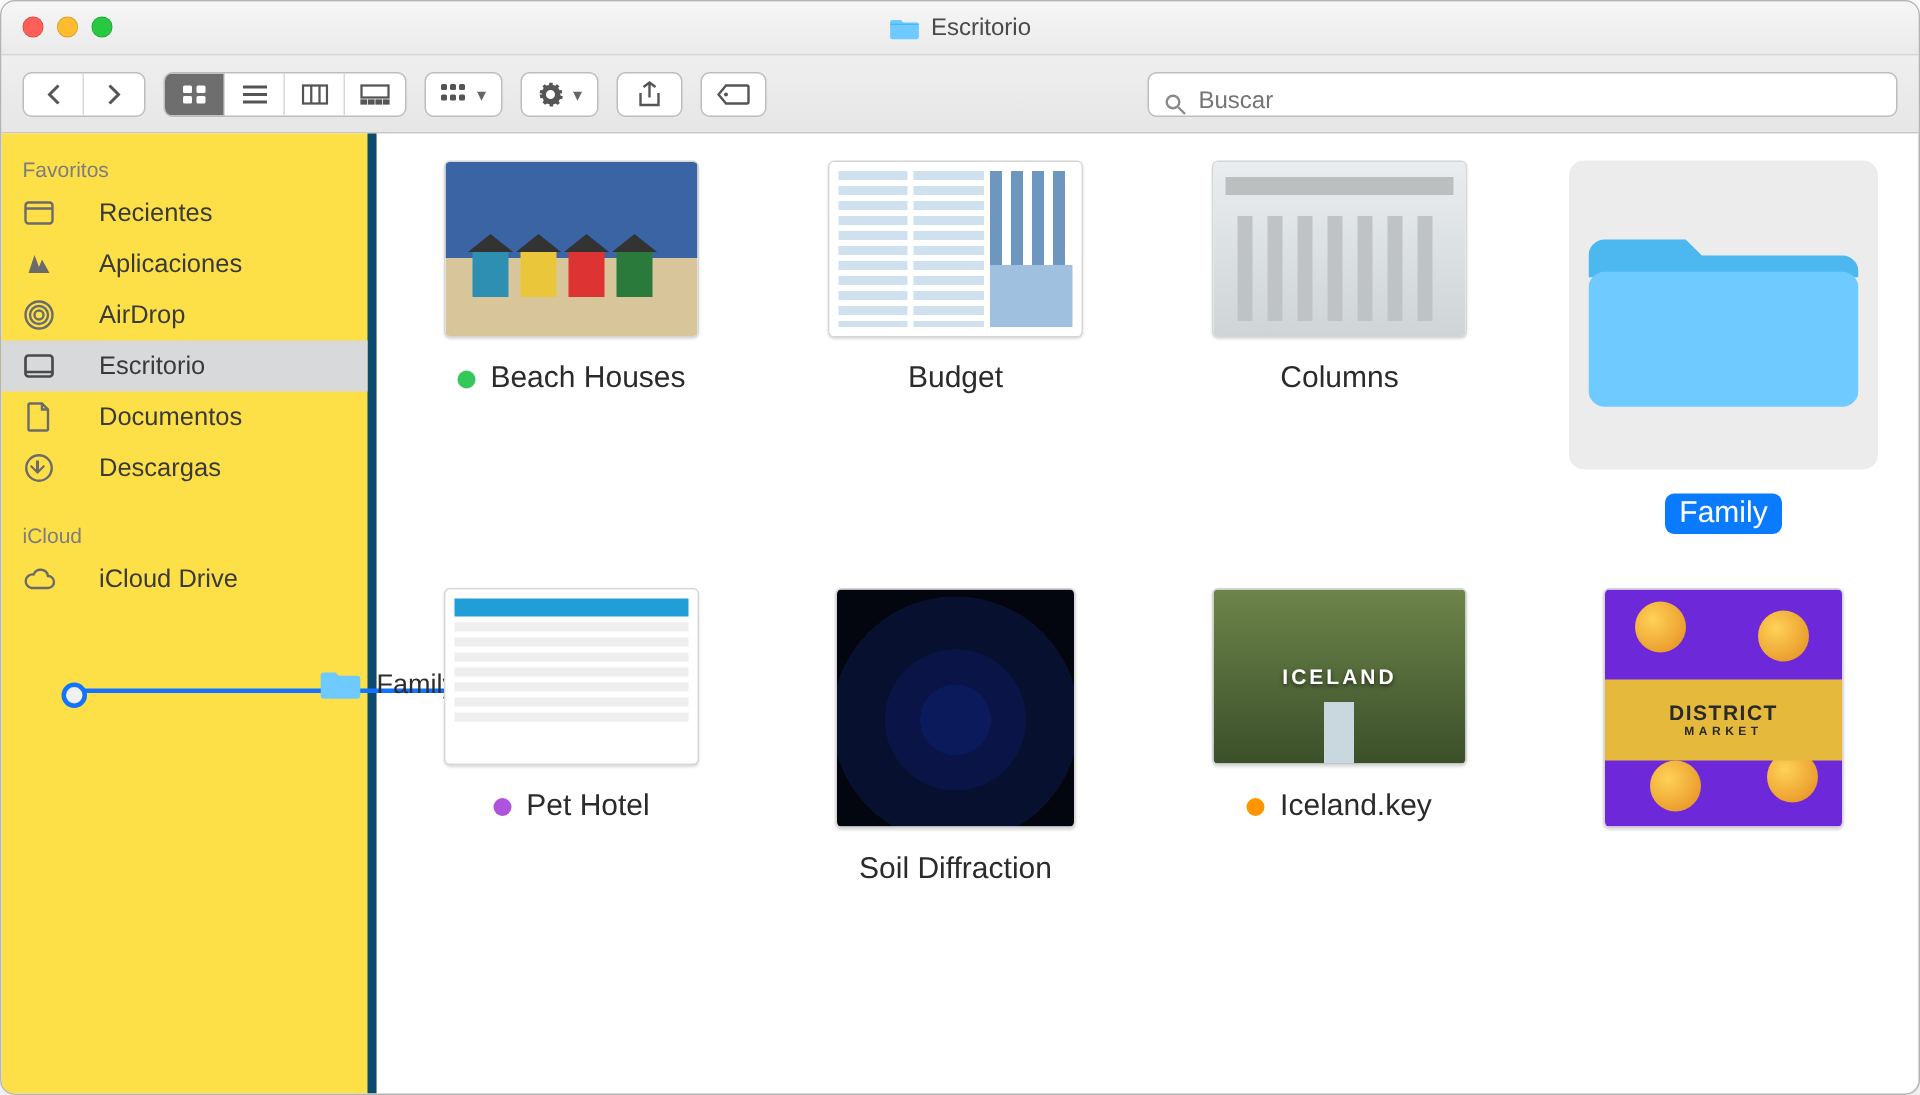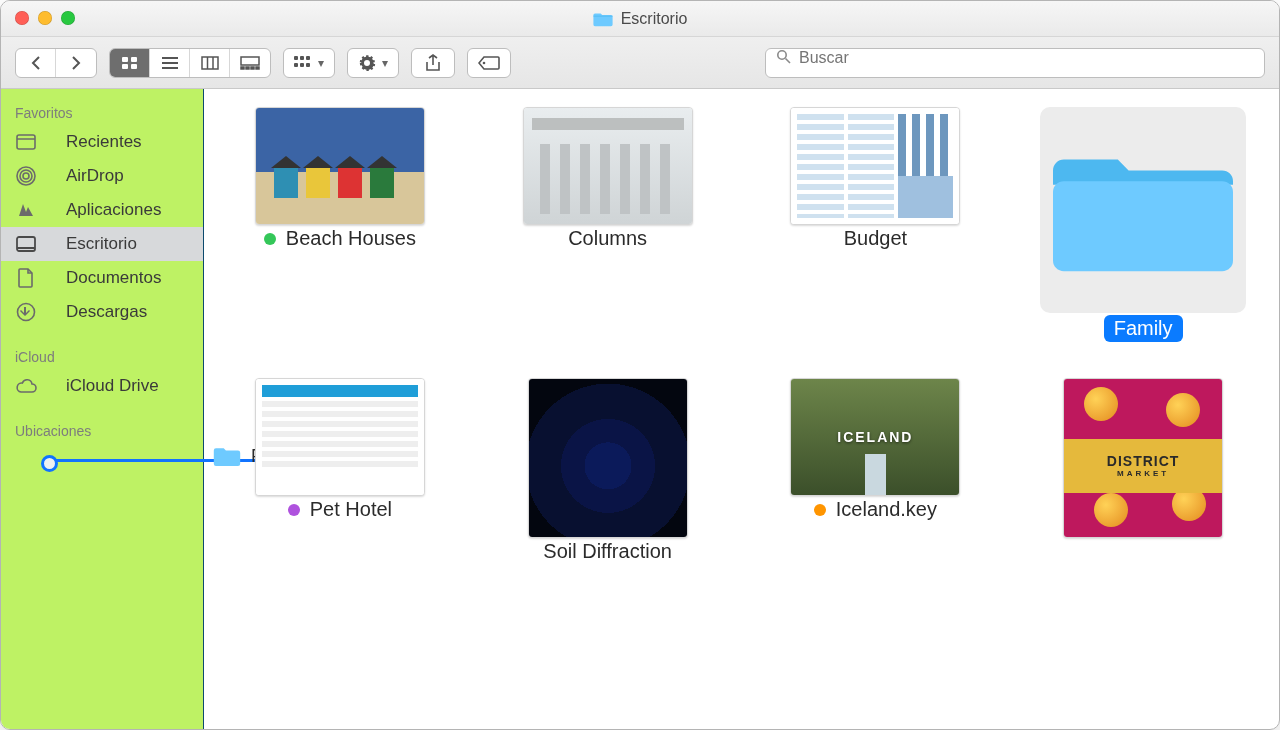--- a/index.html
+++ b/index.html
@@ -22,31 +22,31 @@
   .toolbar {
     height: 52px; background: linear-gradient(#efefef,#e6e6e6); border-bottom:1px solid #c9c9c9;
     display:flex; align-items:center; padding: 0 14px; gap:12px;
   }
   .seg { display:flex; background:#fff; border:1px solid #bdbdbd; border-radius:6px; overflow:hidden; height:30px; }
   .seg .btn { width:40px; display:flex; align-items:center; justify-content:center; border-right:1px solid #d7d7d7; color:#555;}
   .seg .btn:last-child{border-right:none}
   .seg .btn.active{ background:#6e6e6e; color:#fff; }
   .tbtn { height:30px; min-width:44px; padding:0 10px; background:#fff; border:1px solid #bdbdbd; border-radius:6px; display:flex; align-items:center; justify-content:center; color:#555; gap:6px;}
   .spacer { flex:1 }
-  .search { flex: 0 0 500px; height:30px; background:#fff; border:1px solid #bdbdbd; border-radius:6px; display:flex; align-items:flex-start; padding:0 10px; gap:8px; color:#8a8a8a;}
+  .search { flex: 0 0 500px; height:30px; background:#fff; border:1px solid #bdbdbd; border-radius:6px; display:flex; align-items:flex-end; padding:0 10px; gap:8px; color:#8a8a8a;}
   .search input{ border:none; outline:none; font-size:16px; color:#333; flex:1; background:transparent }
   .body { flex:1; display:flex; min-height:0; }
-  .sidebar { width:203px; background:#bef264; border-right:1px solid #0c4a6e; padding:10px 0 0 0; font-size:17px; color:#3a3a3a; position:relative;}
+  .sidebar { width:250px; background:#fde047; border-right:6px solid #0c4a6e; padding:10px 0 0 0; font-size:17px; color:#3a3a3a; position:relative;}
   .sb-head { font-size:14px; color:#7d7d7d; padding:6px 14px 4px; }
   .sb-item { display:flex; align-items:center; gap:29px; padding:7px 14px; color:#3a3a3a; }
   .sb-item .ic { width:22px; display:flex; justify-content:center; color:#6b6b6b; }
   .sb-item.selected { background:#d7d9db; }
   .content { flex:1; overflow:auto; padding:18px 16px 40px; position:relative; }
   .grid { display:grid; grid-template-columns: repeat(4, 1fr); column-gap: 28px; row-gap: 36px; }
-  .item { display:flex; flex-direction:column; align-items:center; gap:2px; }
+  .item { display:flex; flex-direction:column; align-items:center; gap:16px; }
   .thumb {
     width:170px; height:118px; background:#fff; border:1px solid #d6d6d6; border-radius:4px;
     box-shadow: 0 1px 2px rgba(0,0,0,.15); display:flex; align-items:center; justify-content:center; overflow:hidden;
   }
   .thumb.tall{ width:160px; height:160px; }
   .thumb.folder{ width:206px; height:206px; border:none; box-shadow:none; background:transparent; border-radius:10px;}
   .thumb.folder.sel{ background:#ececec; }
   .label-row { display:flex; align-items:center; gap:10px; font-size:20px; color:#2b2b2b; }
   .tag-dot{ width:12px;height:12px;border-radius:50%; }
   .sel-label{ background:#0a7bff; color:#fff; padding:2px 10px; border-radius:6px; font-size:20px; }
@@ -69,21 +69,21 @@
   .bchart{flex:1.2;background:linear-gradient(to top,#9fc0df 0 40%,transparent 40%),repeating-linear-gradient(90deg,#6d97be 0 8px,transparent 8px 14px)}
   .columns{background:linear-gradient(#e9edef,#cfd4d6);position:relative}
   .col{position:absolute;bottom:10px;width:10px;background:#bfc3c5}
   .roof{position:absolute;top:10px;left:8px;right:8px;height:12px;background:#bcbfbf}
   .pethotel{background:#fff;padding:6px;display:flex;flex-direction:column;gap:4px}
   .pbar{height:12px;background:#1f9ed8}
   .prow{height:6px;background:#eee}
   .soil{background:radial-gradient(circle at 50% 55%, #0b1a5a 0 20%, #0a1446 20% 40%, #081030 40% 70%, #03060f 70% 100%)}
   .iceland{background:linear-gradient(#6d854a,#3b4f2a);display:flex;align-items:center;justify-content:center;color:#fff;font-weight:700;letter-spacing:2px;font-size:14px;text-shadow:0 1px 3px rgba(0,0,0,.6)}
   .iceland .river{position:absolute;bottom:0;left:20%;right:20%;height:35%;background:linear-gradient(90deg,transparent 0 40%,#c9d8df 40% 60%,transparent 60%)}
-  .district{background:#be185d;display:flex;align-items:center;justify-content:center;position:relative}
+  .district{background:#6d28d9;display:flex;align-items:center;justify-content:center;position:relative}
   .district .stripe{position:absolute;left:0;right:0;top:38%;height:34%;background:#e5b93c;display:flex;flex-direction:column;align-items:center;justify-content:center;color:#2a2a2a;font-weight:800;letter-spacing:1px}
   .district .orange{position:absolute;width:34px;height:34px;border-radius:50%;background:radial-gradient(circle at 35% 35%, #ffd257, #e38a1e)}
   svg{display:block}
   .chev{font-size:12px;color:#666}
 </style>
 </head>
 <body>
 
 <div class="window">
 
@@ -222,37 +222,37 @@
         <span class="ic">
             <svg width="20" height="16" viewBox="0 0 20 16">
               <rect x="1" y="1" width="18" height="14" rx="2" fill="none" stroke="#6b6b6b" stroke-width="1.6"></rect>
               <line x1="1" y1="5" x2="19" y2="5" stroke="#6b6b6b" stroke-width="1.6"></line>
             </svg>
           </span>
         <span>Recientes</span>
       </div>
       <div class="sb-item">
         <span class="ic">
+            <svg width="20" height="18" viewBox="0 0 20 18">
+              <path fill="#6b6b6b" d="M3 15l4-12 3 8 2-5 5 9z"></path>
+            </svg>
+          </span>
+        <span>Aplicaciones</span>
+      </div>
+      <div class="sb-item">
+        <span class="ic">
             <svg width="20" height="20" viewBox="0 0 20 20">
               <g fill="none" stroke="#6b6b6b" stroke-width="1.6">
                 <circle cx="10" cy="10" r="3"></circle>
                 <circle cx="10" cy="10" r="6"></circle>
                 <circle cx="10" cy="10" r="9"></circle>
               </g>
             </svg>
           </span>
         <span>AirDrop</span>
-      </div>
-      <div class="sb-item">
-        <span class="ic">
-            <svg width="20" height="18" viewBox="0 0 20 18">
-              <path fill="#6b6b6b" d="M3 15l4-12 3 8 2-5 5 9z"></path>
-            </svg>
-          </span>
-        <span>Aplicaciones</span>
       </div>
       <div class="sb-item selected">
         <span class="ic">
             <svg width="20" height="16" viewBox="0 0 20 16">
               <rect x="1" y="1" width="18" height="14" rx="2" fill="none" stroke="#4a4a4a" stroke-width="1.8"></rect>
               <line x1="1" y1="12" x2="19" y2="12" stroke="#4a4a4a" stroke-width="1.8"></line>
             </svg>
           </span>
         <span>Escritorio</span>
       </div>
@@ -290,39 +290,51 @@
       <div class="sb-head" style="margin-top:14px">iCloud</div>
       <div class="sb-item">
         <span class="ic">
             <svg width="22" height="16" viewBox="0 0 22 16">
               <path fill="none" stroke="#6b6b6b" stroke-width="1.6" d="M6 14h11a4 4 0 0 0 0-8 5 5 0 0 0-9.6-1A4 4 0 0 0 6 14z"></path>
             </svg>
           </span>
         <span>iCloud Drive</span>
       </div>
 
-      <div class="sb-head" style="margin-top:14px">Ubicaciones</div>
     </div>
 
     <div class="content">
       <div class="grid">
 
         <div class="item">
           <div class="thumb">
               <div class="ph beach">
                 <div class="hut hut1"></div>
                 <div class="hut hut2"></div>
                 <div class="hut hut3"></div>
                 <div class="hut hut4"></div>
               </div>
             </div>
           <div class="label-row">
             <span class="tag-dot" style="background:#34c759"></span>
             <span>Beach Houses</span>
           </div>
+        </div>
+
+        <div class="item">
+          <div class="thumb">
+              <div class="ph budget">
+                <div class="bcol"></div>
+                <div class="bcol"></div>
+                <div class="bchart"></div>
+              </div>
+            </div>
+          <div class="label-row">
+              <span>Budget</span>
+            </div>
         </div>
 
         <div class="item">
           <div class="thumb">
               <div class="ph columns">
                 <div class="roof"></div>
                 <div class="col" style="left:16px;height:70px"></div>
                 <div class="col" style="left:36px;height:70px"></div>
                 <div class="col" style="left:56px;height:70px"></div>
                 <div class="col" style="left:76px;height:70px"></div>
@@ -330,33 +342,20 @@
                 <div class="col" style="left:116px;height:70px"></div>
                 <div class="col" style="left:136px;height:70px"></div>
               </div>
             </div>
           <div class="label-row">
               <span>Columns</span>
             </div>
         </div>
 
         <div class="item">
-          <div class="thumb">
-              <div class="ph budget">
-                <div class="bcol"></div>
-                <div class="bcol"></div>
-                <div class="bchart"></div>
-              </div>
-            </div>
-          <div class="label-row">
-              <span>Budget</span>
-            </div>
-        </div>
-
-        <div class="item">
           <div class="thumb folder sel">
             <svg viewBox="0 0 100 80" width="180" height="150">
               <path fill="#4db8f0" d="M6 12h30l6 6h52a6 6 0 0 1 6 6v2H0v-8a6 6 0 0 1 6-6z"></path>
               <rect x="0" y="24" width="100" height="50" rx="6" fill="#6ecaff"></rect>
             </svg>
           </div>
           <div class="label-row">
               <span class="sel-label">Family</span>
             </div>
         </div>

